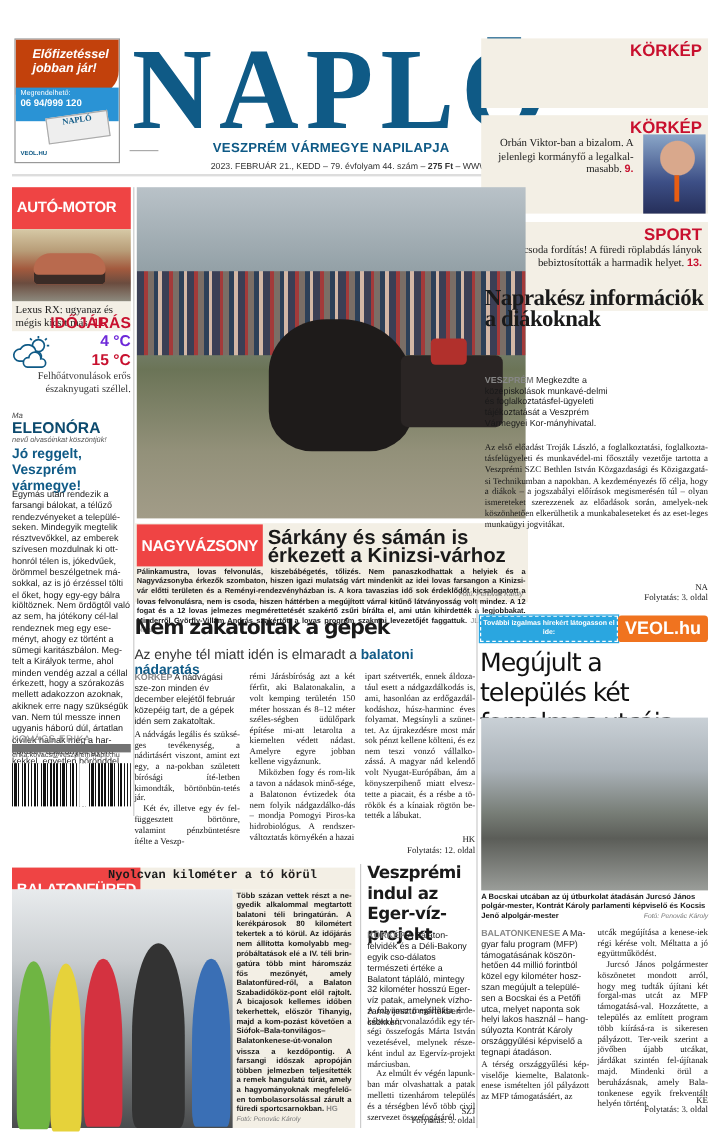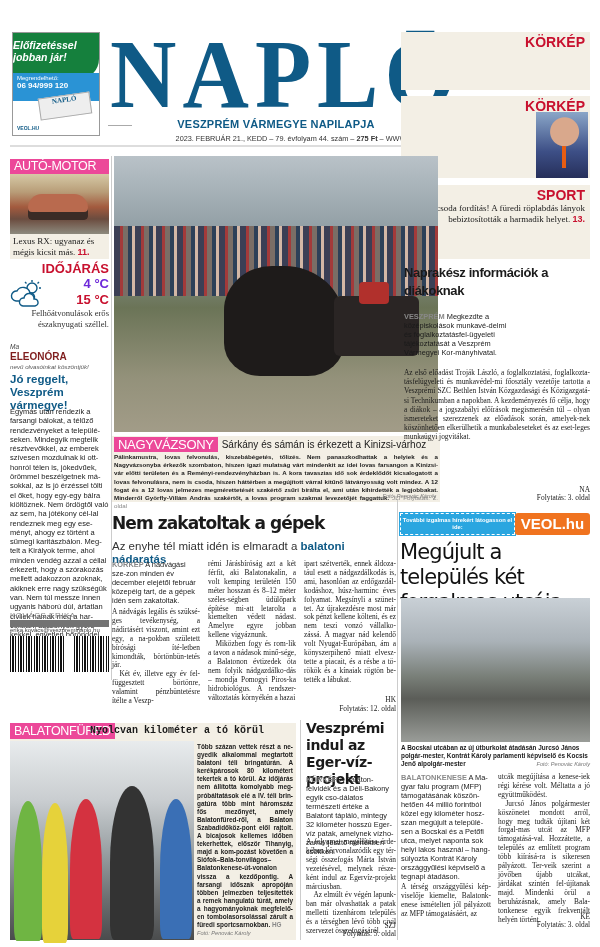--- a/index.html
+++ b/index.html
@@ -1,26 +1,26 @@
 <!DOCTYPE html>
 <html><head>
 <meta charset="utf-8">
 <style>
 *{box-sizing:border-box;margin:0;padding:0}
 body{width:600px;height:947px;background:#fff;font-family:"Liberation Serif",serif;color:#1a1a1a;position:relative;overflow:hidden}
 .abs{position:absolute}
 .sans{font-family:"Liberation Sans",sans-serif}
 .red{color:#c8102e}
 .blue{color:#6d28d9}
-.tag{background:#ec4899;color:#fff;font-family:"Liberation Sans",sans-serif;font-weight:normal;display:inline-block;padding:0 4px;letter-spacing:-0.3px}
+.tag{background:#ef4444;color:#fff;font-family:"Liberation Sans",sans-serif;font-weight:bold;display:inline-block;padding:10px 4px;letter-spacing:-0.3px}
 .just{text-align:justify}
 .photo{background:linear-gradient(180deg,#b9c2c8 0%,#8c9aa0 30%,#6b7457 55%,#93917a 80%,#a29c88 100%);overflow:hidden}
 
 #promo{left:12px;top:32px;width:88px;height:104px;background:#fff;border:1px solid #999;overflow:hidden}
-#promo .top{background:#15803d;color:#fff;font-family:"Liberation Sans",sans-serif;font-weight:bold;font-style:italic;font-size:10.5px;line-height:12px;padding:6px 4px 4px 0;height:46px;border-radius:0 0 20px 0}
+#promo .top{background:#c2410c;color:#fff;font-family:"Liberation Sans",sans-serif;font-weight:bold;font-style:italic;font-size:10.5px;line-height:12px;padding:6px 4px 4px 14px;height:46px;border-radius:0 0 20px 0}
 #promo .mid{background:#2a93d5;color:#fff;font-family:"Liberation Sans",sans-serif;font-size:6px;padding:2px 4px;height:28px;margin-top:-6px}
 #promo .mid b{font-size:8px;display:block}
 #promo .paper{position:absolute;left:26px;top:62px;width:52px;height:22px;background:#eee;border:1px solid #aaa;transform:rotate(-8deg);font-size:7px;color:#0f5a86;font-weight:bold;text-align:center}
 #promo .bot{position:absolute;left:4px;bottom:4px;font-family:"Liberation Sans",sans-serif;font-size:5px;color:#0f5a86;font-weight:bold}
 #logo{left:110px;top:28px;width:330px;height:92px;text-align:center;font-family:"Liberation Serif",serif;font-weight:bold;color:#0f5a86;font-size:92px;line-height:92px;letter-spacing:6px;transform:scaleY(1.05)}
 #tagline{left:108px;top:118px;width:336px;height:14px;text-align:center;font-family:"Liberation Sans",sans-serif;font-weight:bold;color:#0f5a86;font-size:11px;letter-spacing:0.2px}
 #tagline:before,#tagline:after{content:"";position:absolute;top:7px;height:1px;background:#aaa;width:24px}
 #tagline:before{left:0}#tagline:after{right:0}
 #dateline{left:110px;top:134px;width:330px;height:12px;text-align:right;font-family:"Liberation Sans",sans-serif;font-size:7.3px;color:#333}
 #rule-top{left:10px;top:145px;width:430px;height:2px;background:#ddd}
@@ -37,41 +37,41 @@
 #auto .img{height:60px;background:linear-gradient(180deg,#d6c9a6 0%,#b89d78 30%,#a35a3e 55%,#6b4c3f 75%,#8d8a7e 100%);position:relative}
 #auto .img:after{content:"";position:absolute;left:18px;top:20px;width:60px;height:26px;background:#b96a4e;border-radius:14px 14px 4px 4px;box-shadow:inset 0 -8px 0 #3a2b26}
 #auto p{font-size:9px;line-height:10.5px;padding:2px 3px;background:#f3efe5}
 #weather{left:10px;top:262px;width:99px;height:80px}
 #weather h3{font-family:"Liberation Sans",sans-serif;font-weight:bold;color:#c8102e;font-size:13px;text-align:right;line-height:14px}
 .temp{font-family:"Liberation Sans",sans-serif;font-weight:bold;font-size:13px;text-align:right;line-height:16px}
 #weather p{font-size:8.6px;text-align:right;line-height:10.5px;color:#333}
 #cloud{left:10px;top:279px;width:34px;height:28px}
 #nameday{left:10px;top:343px;width:99px}
 #nameday .ma{font-family:"Liberation Sans",sans-serif;font-style:italic;font-size:6.5px;color:#444}
-#nameday .nm{font-family:"Liberation Sans",sans-serif;font-weight:bold;color:#7f1d1d;font-size:10px;line-height:13px}
+#nameday .nm{font-family:"Liberation Sans",sans-serif;font-weight:bold;color:#0c4a6e;font-size:13px;line-height:13px}
 #nameday .sub{font-family:"Liberation Sans",sans-serif;font-style:italic;font-size:6.2px;color:#555}
 #greet{left:10px;top:373px;width:99px}
 #greet h3{font-family:"Liberation Sans",sans-serif;font-weight:bold;color:#0f5a86;font-size:11.5px;line-height:13px}
 #editorial{left:10px;top:407px;width:99px;font-family:"Liberation Sans",sans-serif;font-size:7.5px;line-height:9.3px;color:#222}
 #author{left:10px;top:611px;width:99px;font-family:"Liberation Sans",sans-serif}
 #author .n{color:#888;font-weight:normal;font-size:8px;letter-spacing:0.5px;border-bottom:7px solid #737373}
 #author .e{font-size:6px;color:#444}
 #barcode{left:10px;top:636px;width:99px;height:36px;background:repeating-linear-gradient(90deg,#111 0 1px,#fff 1px 2px,#111 2px 4px,#fff 4px 5px,#111 5px 6px,#fff 6px 8px)}
 #barcode:after{content:"";position:absolute;left:56px;top:0;width:8px;height:36px;background:#fff}
 #vline-left{left:111px;top:156px;width:1px;height:524px;background:#ccc}
 
 #mainphoto{left:114px;top:156px;width:324px;height:276px}
 #mainphoto .crowd{position:absolute;left:0;top:70px;width:100%;height:70px;background:repeating-linear-gradient(90deg,#3b3f55 0 6px,#a33a3a 6px 9px,#7a6e66 9px 14px,#2d4058 14px 18px,#d3b7a6 18px 21px)}
 #mainphoto .horse{position:absolute;left:110px;top:110px;width:120px;height:110px;background:#1e1b1a;border-radius:40% 50% 30% 30%}
 #mainphoto .cart{position:absolute;left:220px;top:140px;width:85px;height:60px;background:#2a2524;border-radius:6px}
 #mainphoto .cart:after{content:"";position:absolute;left:25px;top:-14px;width:30px;height:22px;background:#b1302c;border-radius:4px}
 #nagy{left:112px;top:436px;width:328px;height:66px;background:#f3efe5;padding:1px 2px}
 #nagy .hdr{display:flex;align-items:center;gap:4px}
 #nagy .tag{font-size:13px;line-height:15px}
-#nagy h2{font-family:"Liberation Sans",sans-serif;font-weight:normal;font-size:10px;line-height:15px}
+#nagy h2{font-family:"Liberation Sans",sans-serif;font-weight:bold;font-size:17px;line-height:15px}
 #nagy p{font-family:"Liberation Sans",sans-serif;font-weight:bold;font-size:6.2px;line-height:8.2px;text-align:justify;margin-top:1px}
 #nagy .cont{color:#888;font-weight:normal}
 #nagy .foto{position:absolute;right:4px;bottom:3px;font-family:"Liberation Sans",sans-serif;font-size:5.6px;color:#777;font-style:italic}
 
 #lead-h{left:112px;top:508px;width:286px;font-family:"DejaVu Sans",sans-serif;font-weight:bold;font-size:17px;line-height:30px;letter-spacing:-0.9px}
 #lead-s{left:112px;top:540px;width:288px;font-family:"Liberation Sans",sans-serif;font-size:11.5px;line-height:13px;color:#333}
 #lead-s .hl{color:#0f5a86;font-weight:bold}
 .col{position:absolute;font-size:7.4px;line-height:8.9px}
 .col.sansf{font-family:"Liberation Sans",sans-serif}
 .kicker{color:#888;font-family:"Liberation Sans",sans-serif;font-weight:bold}
@@ -79,21 +79,21 @@
 .vsep{position:absolute;width:1px;background:#ccc}
 
 #bf-band{left:10px;top:723px;width:286px;height:18px;background:#f3efe5}
 #bf-tag{left:10px;top:723px;font-size:12.5px;line-height:16px}
 #bf-h{left:90px;top:722px;font-family:Liberation Mono, monospace;font-weight:bold;font-size:10px;line-height:18px}
 #bf-photo{left:10px;top:741px;width:184px;height:199px;background:linear-gradient(180deg,#e8ebed 0%,#c9cdd0 30%,#9aa1a4 55%,#6b6e70 80%,#4a4c4d 100%)}
 #bf-photo .r{position:absolute;border-radius:50% 50% 10% 10%}
 #bf-text{left:194px;top:741px;width:102px;height:199px;background:#f3efe5;padding:2px 3px;font-family:"Liberation Sans",sans-serif;font-weight:bold;font-size:6.4px;line-height:8.1px}
 #marc-h{left:306px;top:720px;width:92px;font-family:"DejaVu Sans",sans-serif;font-weight:bold;font-size:14px;line-height:17px;letter-spacing:-0.4px}
 
-#naprakesz-h{left:404px;top:264px;width:190px;font-family:Liberation Sans, sans-serif;font-weight:bold;font-size:13px;line-height:17.5px;letter-spacing:-0.4px}
+#naprakesz-h{left:404px;top:240px;width:190px;font-family:Liberation Serif, serif;font-weight:bold;font-size:19px;line-height:17.5px;letter-spacing:-0.4px}
 #veol{left:400px;top:513px;width:190px;height:22px;display:flex}
 #veol .l{flex:1;background:#2aa6e0;border:1px dashed #fff;outline:1px solid #2aa6e0;color:#fff;font-family:"Liberation Sans",sans-serif;font-weight:bold;font-size:5.8px;line-height:7px;text-align:center;padding-top:3px}
 #veol .r{width:75px;background:#f0731f;color:#fff;font-family:"Liberation Sans",sans-serif;font-weight:bold;font-size:15px;line-height:22px;text-align:center;border-radius:3px}
 #meg-h{left:400px;top:540px;width:195px;font-family:"DejaVu Sans",sans-serif;font-size:21px;line-height:25px;letter-spacing:-0.9px;color:#111}
 #meg-photo{left:401px;top:598px;width:189px;height:144px;background:linear-gradient(180deg,#c9d0d6 0%,#aab2b8 30%,#787e77 55%,#5b5d58 70%,#9a9d99 100%)}
 #meg-cap{left:401px;top:744px;width:189px;font-family:"Liberation Sans",sans-serif;font-weight:bold;font-size:6.4px;line-height:8.2px}
 </style>
 </head>
 <body>
 
@@ -106,20 +106,21 @@
 <div id="logo" class="abs">NAPLŌ</div>
 <div id="tagline" class="abs">VESZPRÉM VÁRMEGYE NAPILAPJA</div>
 <div id="dateline" class="abs"><span>2023. FEBRUÁR 21., KEDD – 79. évfolyam 44. szám – </span><b>275 Ft</b><span> – WWW.VEOL.HU</span></div>
 <div id="rule-top" class="abs"></div>
 
 <div class="abs rteaser" style="top:32px;height:58px">
   <h3>KÖRKÉP</h3>
 </div>
 <div class="abs rteaser" style="top:96px;height:82px;padding-right:62px">
   <h3 style="margin-right:-57px">KÖRKÉP</h3>
+  <p><span>Orbán Viktor-ban a bizalom. A jelenlegi kormányfő a legalkal-masabb.</span> <span class="pg">9.</span></p>
 </div>
 <div id="orban-photo" class="abs" style="top:112px;right:12px"></div>
 <div class="abs rteaser" style="top:185px;height:74px">
   <h3>SPORT</h3>
   <p><span>Micsoda fordítás! A füredi röplabdás lányok bebiztosították a harmadik helyet.</span> <span class="pg">13.</span></p>
 </div>
 
 <div id="auto" class="abs">
   <span class="tag">AUTÓ-MOTOR</span>
   <div class="img"></div>

